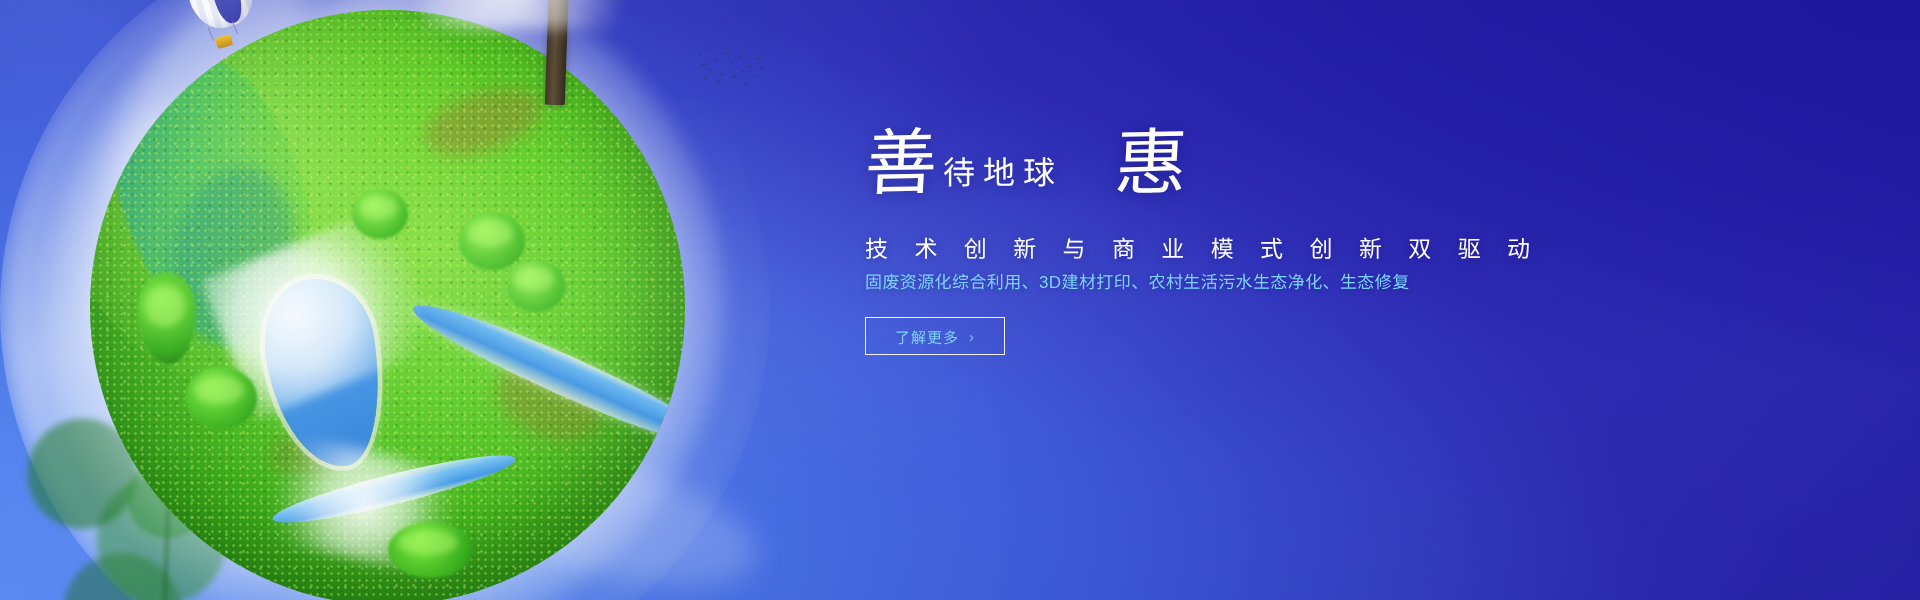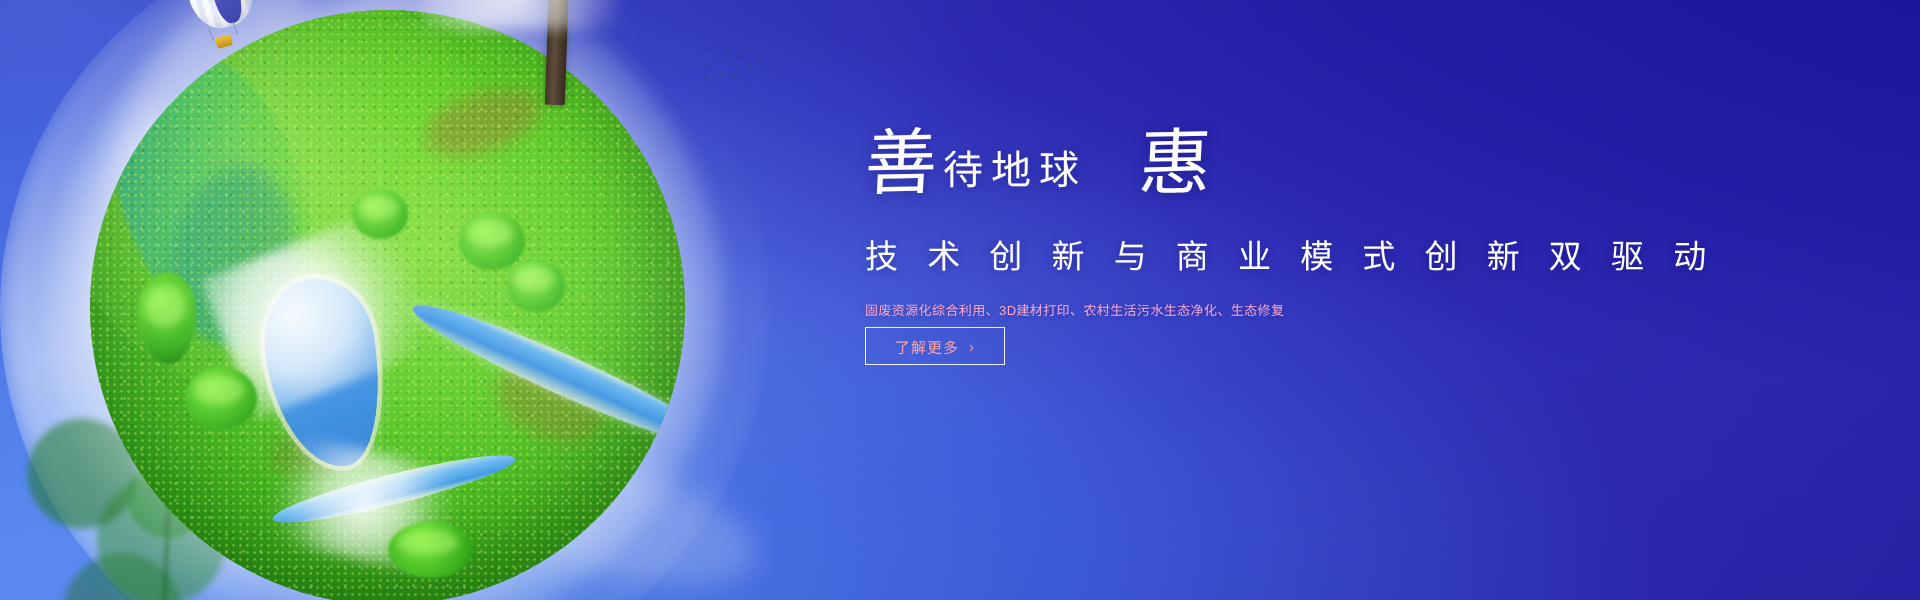--- a/index.html
+++ b/index.html
@@ -246,51 +246,51 @@
   .hl-big{
     font-family:"Liberation Serif","DejaVu Serif",serif;
     font-size:72px;line-height:1;font-weight:400;
     letter-spacing:0;
     transform:skewX(-4deg) rotate(-1deg);
     display:inline-block;
     margin-right:6px;
   }
   .hl-small{
     font-family:"Liberation Serif","DejaVu Serif",serif;
-    font-size:40px;line-height:1;font-weight:400;
+    font-size:32px;line-height:1;font-weight:400;
     letter-spacing:8px;
     position:relative;top:-4px;
   }
   .hl-gap{display:inline-block;width:52px;}
 
   .subtitle{
     margin-top:30px;
-    font-size:33px;
+    font-size:23px;
     letter-spacing:10px;
     font-weight:400;
     color:#ffffff;
     white-space:nowrap;
     text-shadow:0 1px 8px rgba(10,10,80,0.30);
   }
   .desc{
-    margin-top:22px;
-    font-size:13px;
+    margin-top:4px;
+    font-size:17px;
     letter-spacing:0.4px;
-    color:#f9a8d4;
+    color:#7dd3fc;
     white-space:nowrap;
     text-shadow:0 1px 6px rgba(10,10,80,0.28);
   }
   .cta{
-    margin-top:8px;
+    margin-top:24px;
     display:inline-flex;align-items:center;justify-content:center;
     gap:10px;
     width:114px;height:36px;
     border:1px solid rgba(255,255,255,0.92);
     background:transparent;
-    color:#fca5a5;
+    color:#7dd3fc;
     font-size:15px;
     letter-spacing:1px;
     cursor:pointer;
     padding:0 12px;
     box-sizing:content-box;
   }
   .cta .chev{font-size:15px;line-height:1;opacity:.95;}
 </style>
 </head>
 <body>

